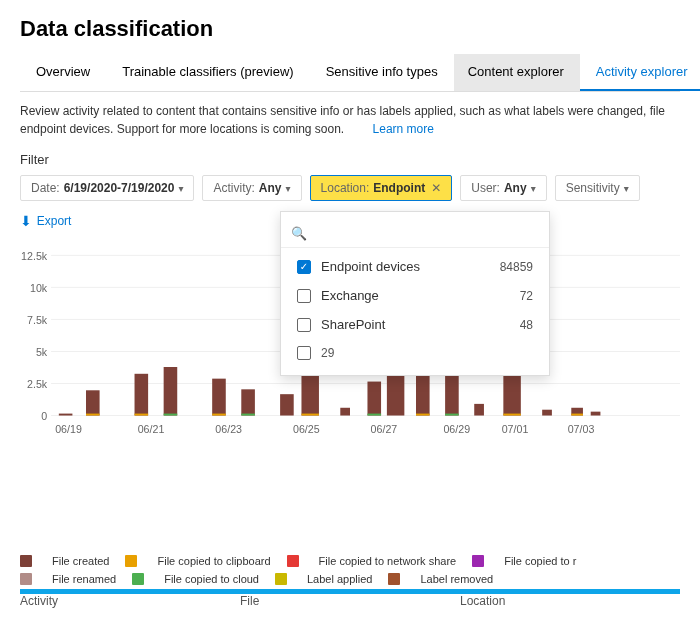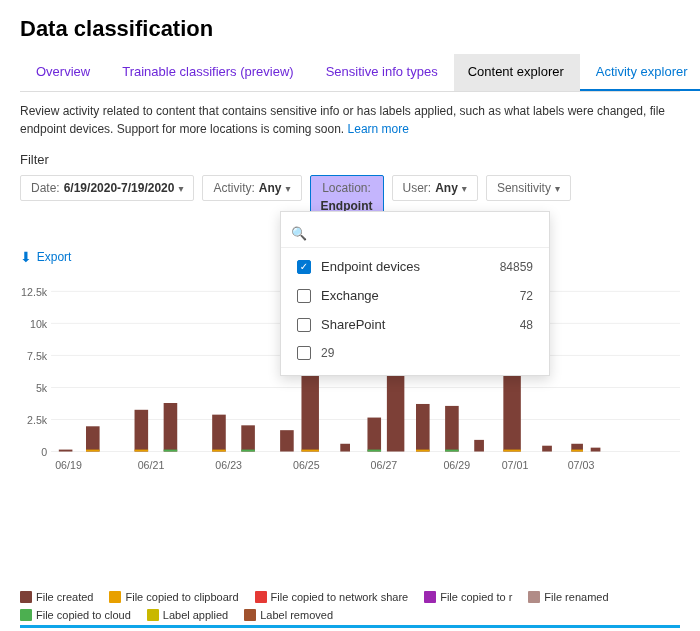--- a/index.html
+++ b/index.html
@@ -3,49 +3,49 @@
   <meta charset="utf-8">
   <style>
     * { box-sizing: border-box; margin: 0; padding: 0; }
     body { font-family: 'Segoe UI', Arial, sans-serif; font-size: 13px; color: #333; background: #fff; width: 700px; overflow-x: hidden; }
     
     .page { padding: 16px 20px; }
     
     h1 { font-size: 22px; font-weight: 600; margin-bottom: 12px; color: #000; }
     
     .tabs { display: flex; border-bottom: 1px solid #ddd; margin-bottom: 10px; }
-    .tab { padding: 10px 16px; cursor: pointer; font-size: 13px; color: #6d28d9; white-space: nowrap; }
+    .tab { padding: 10px 16px; cursor: pointer; font-size: 13px; color: #000000; white-space: nowrap; }
     .tab.active { background: #e8e8e8; color: #000; font-weight: 500; padding-left: 14px; }
     .tab.selected { color: #0078d4; border-bottom: 2px solid #0078d4; font-weight: 500; }
     
     .description { font-size: 12px; color: #333; margin-bottom: 14px; line-height: 1.5; }
-    .learn-more { color: #0078d4; text-decoration: none; }
+    .learn-more { color: #0078d4; text-decoration: none; margin-left: 25px; }
     
     .filter-label { font-size: 13px; font-weight: 500; margin-bottom: 8px; }
     
     .filter-bar { display: flex; align-items: flex-start; gap: 8px; margin-bottom: 12px; flex-wrap: wrap; position: relative; }
     
     .filter-btn { border: 1px solid #ddd; padding: 5px 10px; border-radius: 2px; cursor: pointer; font-size: 12px; background: #fff; display: flex; align-items: center; gap: 4px; white-space: nowrap; }
     .filter-btn .label { color: #666; }
     .filter-btn .value { font-weight: 600; }
     .filter-btn .arrow { font-size: 10px; color: #666; }
     .filter-btn .close { color: #666; font-size: 12px; margin-left: 2px; }
     
     .export-btn { display: flex; align-items: center; gap: 5px; font-size: 12px; color: #0078d4; cursor: pointer; margin-bottom: 8px; }
     .export-icon { font-size: 14px; }
     
     .chart-area { position: relative; width: 100%; height: 310px; margin-bottom: 8px; }
     
     .chart-svg { width: 100%; height: 260px; }
     
     .legend { display: flex; flex-wrap: wrap; gap: 6px 16px; margin-top: 4px; font-size: 11px; }
-    .legend-item { display: flex; align-items: center; gap: 4px; }
+    .legend-item { display: flex; align-items: center; gap: 20px; }
     .legend-color { width: 12px; height: 12px; border-radius: 1px; flex-shrink: 0; }
     
-    .footer-bar { display: flex; border-top: 3px solid #0ea5e9; padding-top: 24px; margin-top: 4px; }
+    .footer-bar { display: flex; border-top: 5px solid #0ea5e9; padding-top: 0; margin-top: 4px; }
     .footer-col { flex: 1; font-size: 12px; color: #555; font-weight: 500; }
     
     
     .dropdown-overlay { position: absolute; top: 36px; left: 260px; width: 270px; background: #fff; border: 1px solid #ddd; box-shadow: 0 4px 12px rgba(0,0,0,0.15); z-index: 100; padding: 8px 0; }
     
     .search-box { display: flex; align-items: center; padding: 6px 10px; border-bottom: 1px solid #eee; margin-bottom: 4px; }
     .search-icon-dd { color: #0078d4; margin-right: 8px; font-size: 13px; }
     .search-input { border: none; outline: none; font-size: 13px; width: 100%; color: #333; }
     
     .dropdown-item { display: flex; align-items: center; padding: 7px 16px; cursor: pointer; }
@@ -83,21 +83,21 @@
       <span class="value">6/19/2020-7/19/2020</span>
       <span class="arrow">▾</span>
     </div>
 
     <div class="filter-btn">
       <span class="label">Activity:</span>
       <span class="value">Any</span>
       <span class="arrow">▾</span>
     </div>
 
-    <div class="filter-btn" style="background:#c4b5fd; border-color:#0078d4;flex-direction:column;">
+    <div class="filter-btn" style="background:#fde047; border-color:#0078d4;">
       <span class="label">Location:</span>
       <span class="value">Endpoint</span>
       <span class="close">✕</span>
     </div>
 
     <div class="filter-btn">
       <span class="label">User:</span>
       <span class="value">Any</span>
       <span class="arrow">▾</span>
     </div>

